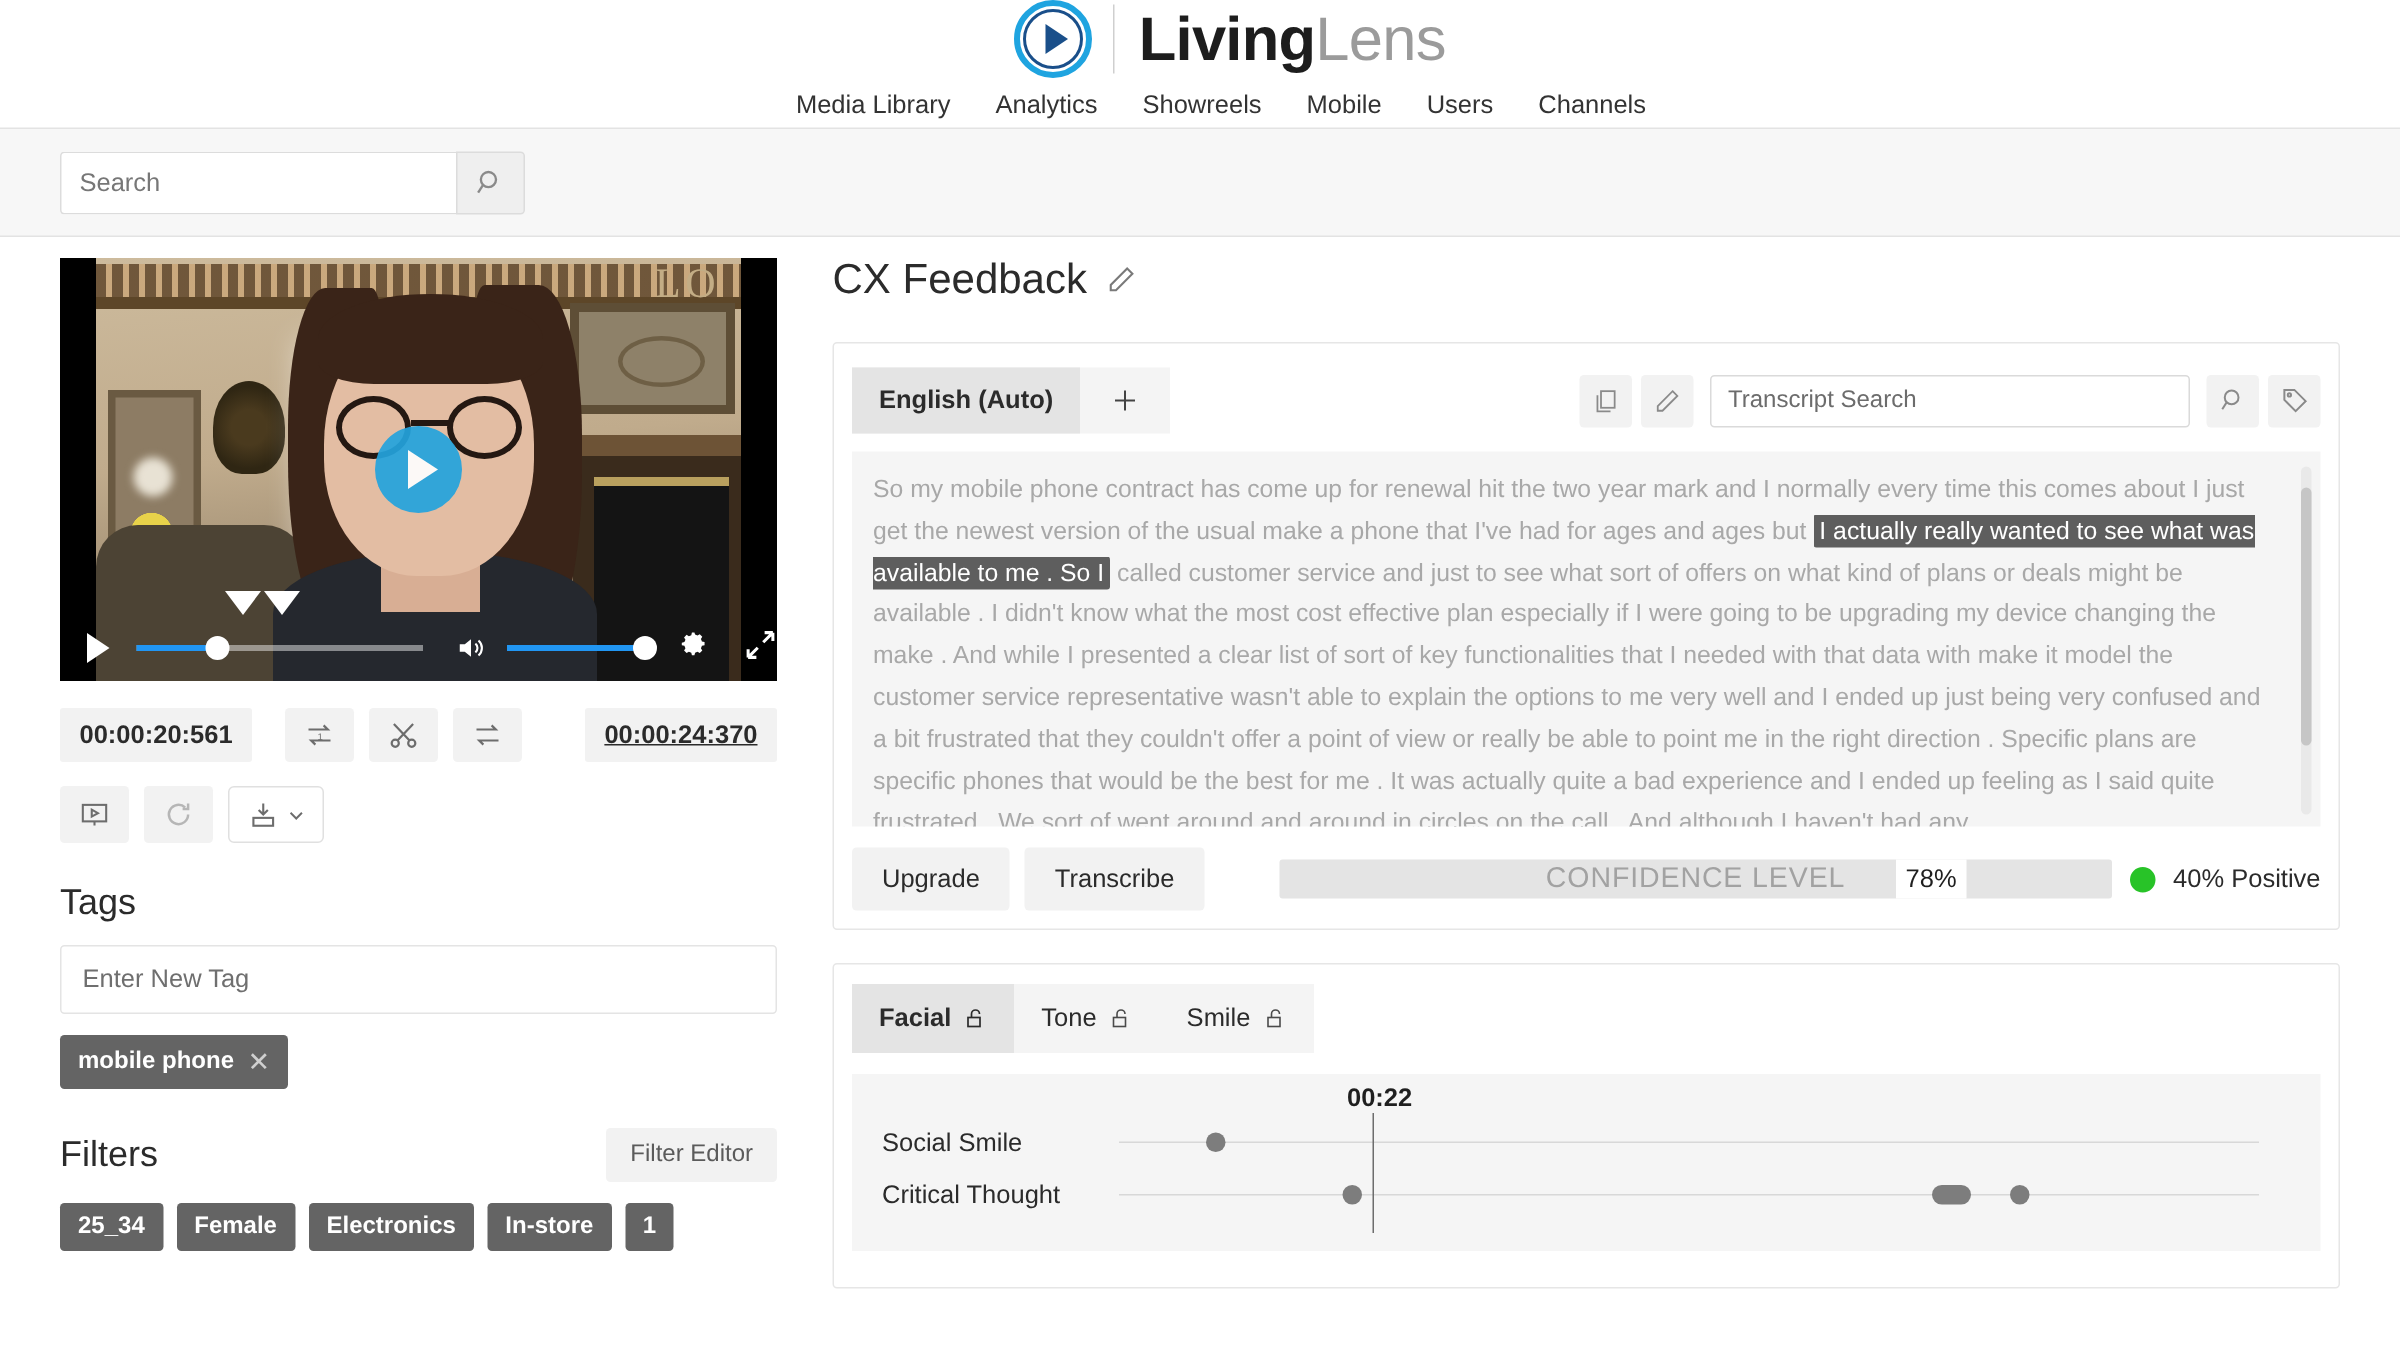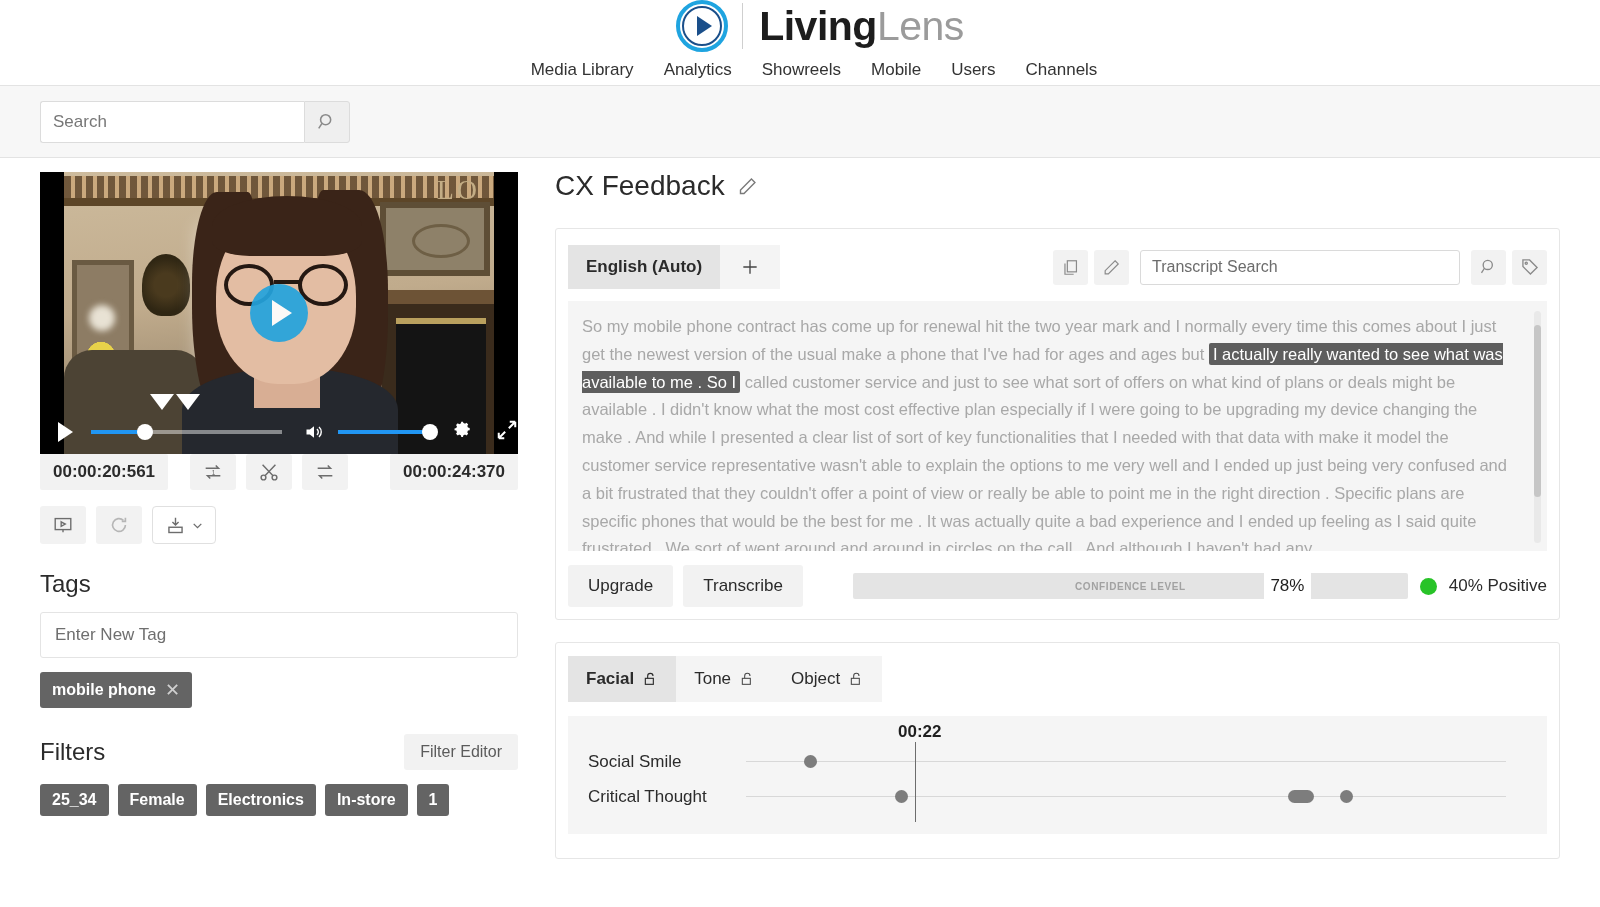--- a/index.html
+++ b/index.html
@@ -135,31 +135,31 @@
   .seek .fill { position: absolute; left: 0; top: 0; height: 4px; width: 54px; background: #2196f3; }
   .seek .knob { position: absolute; left: 46px; top: -6px; width: 16px; height: 16px; border-radius: 50%; background: #fff; }
   .markers { position: absolute; left: 110px; bottom: 44px; display: flex; gap: 2px; }
   .markers i { width: 0; height: 0; border-left: 12px solid transparent; border-right: 12px solid transparent; border-top: 16px solid #fff; }
   .vol { margin-left: 20px; display: flex; align-items: center; }
   .volbar { position: relative; margin-left: 12px; width: 92px; height: 4px; background: #2196f3; }
   .volbar .knob { position: absolute; right: -8px; top: -6px; width: 16px; height: 16px; border-radius: 50%; background: #fff; }
   .gear { margin-left: 22px; }
   .expand { margin-left: 22px; }
 
-  .timerow { display: flex; align-items: flex-start; }
+  .timerow { display: flex; align-items: flex-start; margin-top: 18px; }
   .tcode {
     height: 36px; background: #f2f2f2; display: flex; align-items: center;
     padding: 0 13px; font-size: 17px; font-weight: 700; color: #2b2b2b; border-radius: 2px;
   }
   .tool-group { display: flex; gap: 10px; margin-left: 22px; }
   .toolbtn {
     width: 46px; height: 36px; background: #f2f2f2; border-radius: 3px;
     display: flex; align-items: center; justify-content: center;
   }
-  .tcode.right { margin-left: auto; }
+  .tcode.right { margin-left: auto; text-decoration: underline; }
 
   .row2 { display: flex; gap: 10px; margin-top: 16px; }
   .row2 .toolbtn { width: 46px; height: 38px; }
   .dlbtn {
     width: 64px; height: 38px; border: 1px solid #e0e0e0; border-radius: 4px;
     background: #fff; display: flex; align-items: center; justify-content: center; gap: 5px;
   }
 
   .sect-title { font-size: 24px; color: #2b2b2b; font-weight: 400; margin-top: 26px; }
   .tag-input {
@@ -214,22 +214,22 @@
   .tscroll { position: absolute; right: 6px; top: 10px; width: 7px; height: 232px; background: #e9e9e9; border-radius: 4px; }
   .tscroll i { position: absolute; left: 0; top: 14px; width: 7px; height: 172px; background: #c6c6c6; border-radius: 4px; }
 
   .trans-foot { display: flex; align-items: center; margin-top: 14px; }
   .fbtn { background: #f2f2f2; color: #2b2b2b; font-size: 17px; padding: 11px 20px; border-radius: 3px; }
   .fbtn + .fbtn { margin-left: 10px; }
   .conf {
     margin-left: 50px; display: flex; align-items: center; height: 26px; width: 555px;
     background: #e4e4e4; border-radius: 2px; position: relative;
   }
-  .conf .lbl { position: absolute; left: 0; right: 0; text-align: center; font-size: 10px;
-    letter-spacing: .6px; font-weight: 700; color: #a2a2a2; }
+  .conf .lbl { position: absolute; left: 0; right: 0; text-align: center; font-size: 19px;
+    letter-spacing: .6px; font-weight: 400; color: #a2a2a2; }
   .conf .pct {
     position: absolute; left: 411px; top: 0; height: 26px; min-width: 47px; background: #fff;
     display: flex; align-items: center; justify-content: center; font-size: 17px; font-weight: 400; color: #1f1f1f;
   }
   .sentiment { margin-left: auto; display: flex; align-items: center; gap: 12px; }
   .dot { width: 17px; height: 17px; border-radius: 50%; background: #28c328; }
   .sent-lbl { font-size: 17px; color: #2b2b2b; }
 
   .card2 { margin-top: 22px; border: 1px solid #e6e6e6; border-radius: 3px; background: #fff; padding: 13px 12px 24px 12px; }
   .atabs { display: flex; background: #f4f4f4; width: fit-content; }
@@ -527,21 +527,21 @@
         </svg>
       </div>
       <div class="atab">
         <span>Tone</span>
         <svg width="16" height="16" viewBox="0 0 24 24" fill="none" stroke="#4a4a4a" stroke-width="1.6">
           <rect x="5" y="11" width="12" height="9"></rect>
             <path d="M8.5 11V7.5a4 4 0 0 1 8 0"></path>
         </svg>
       </div>
       <div class="atab">
-        <span>Object</span>
+        <span>Smile</span>
         <svg width="16" height="16" viewBox="0 0 24 24" fill="none" stroke="#4a4a4a" stroke-width="1.6">
           <rect x="5" y="11" width="12" height="9"></rect>
             <path d="M8.5 11V7.5a4 4 0 0 1 8 0"></path>
         </svg>
       </div>
     </div>
 
     <div class="chartbox">
 
       <div class="ch-time" style="left:330px; top:6px;">00:22</div>

